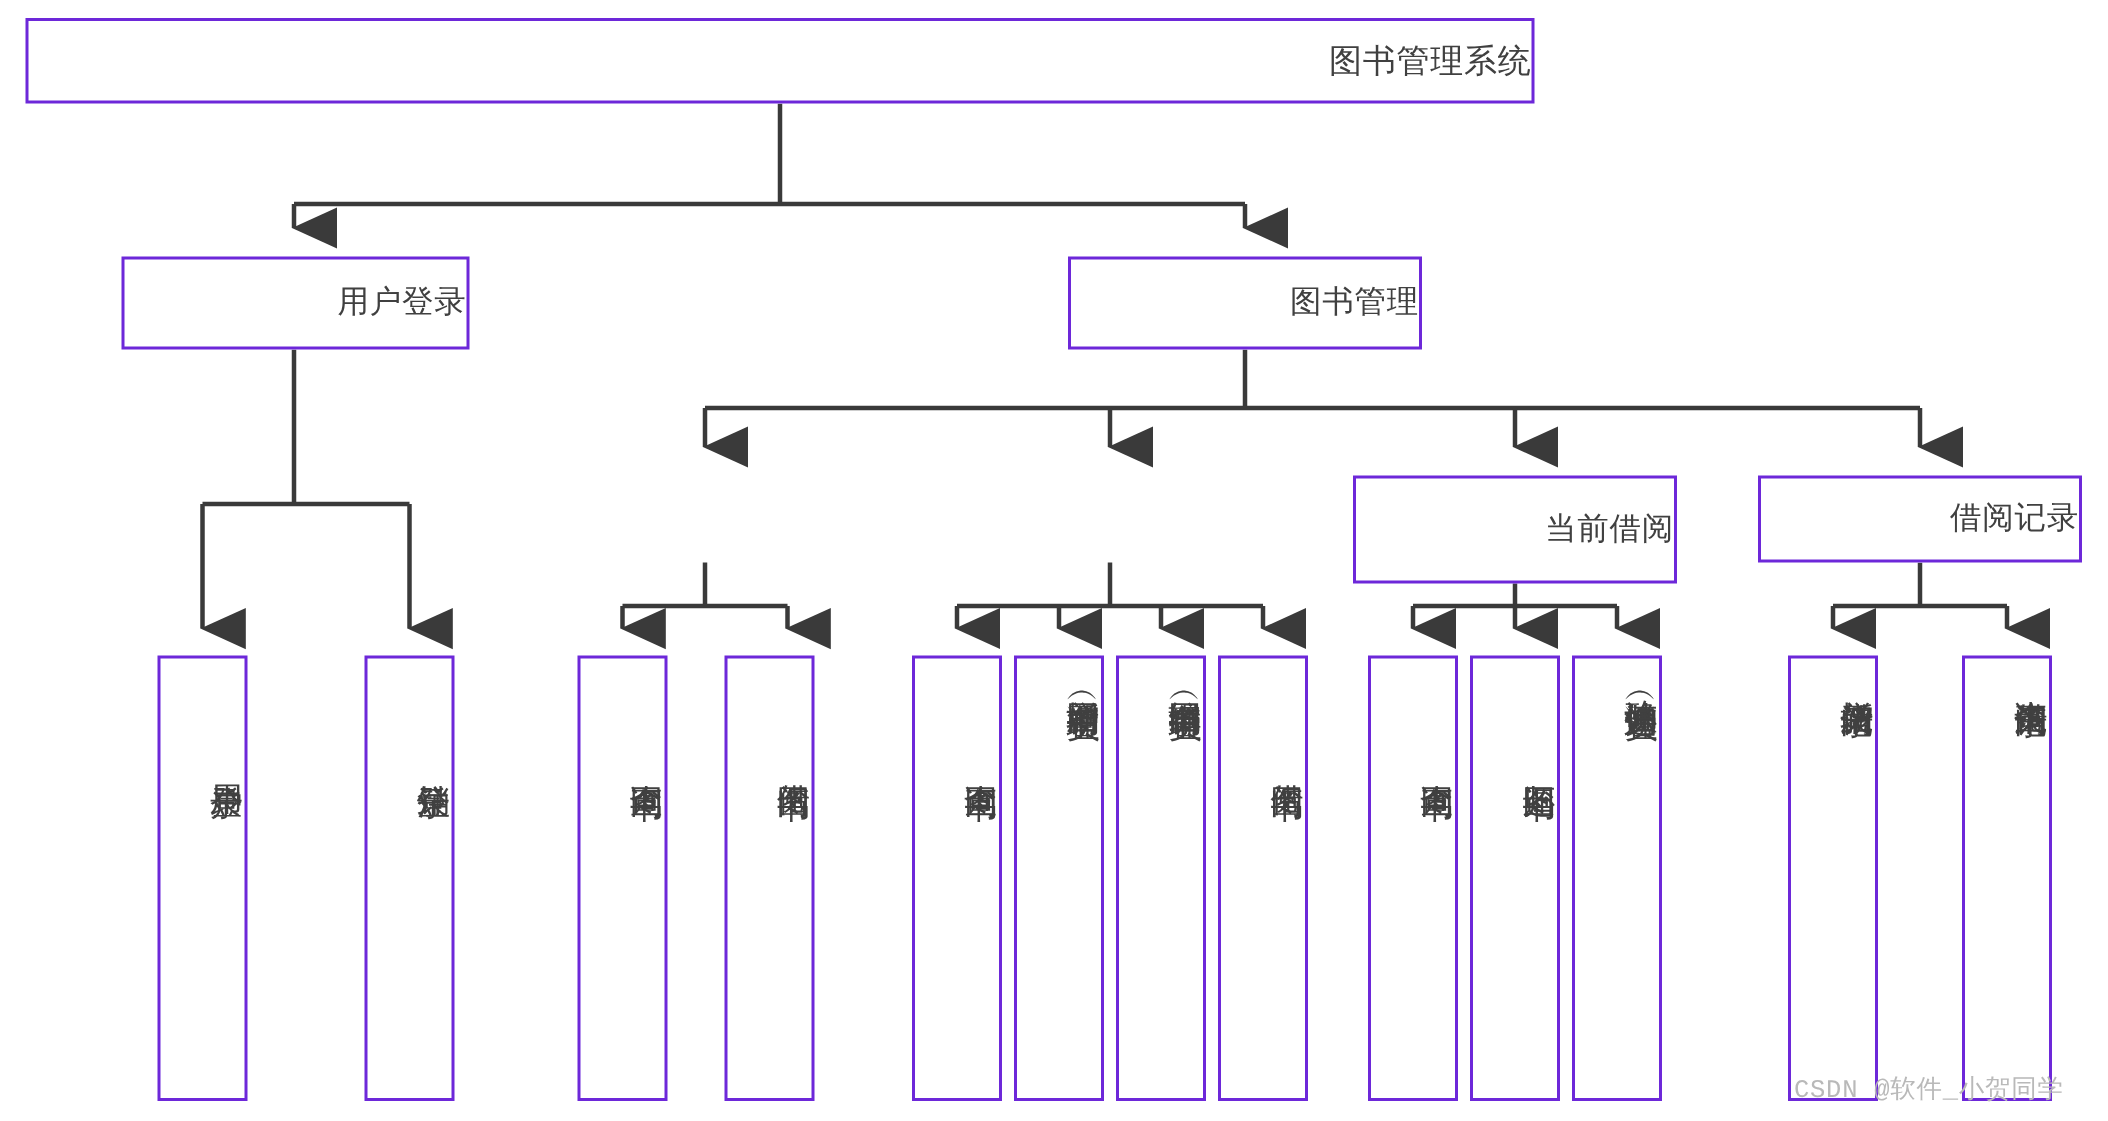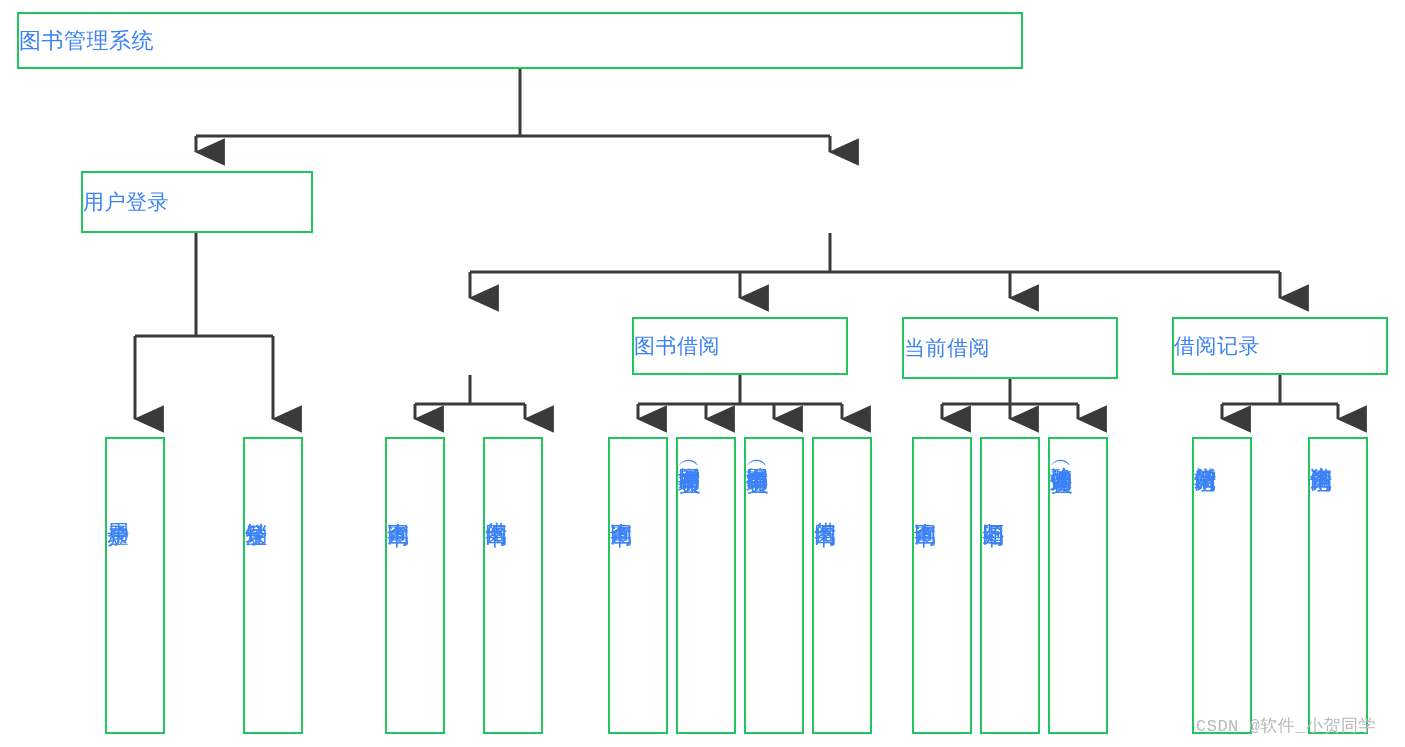--- a/index.html
+++ b/index.html
@@ -23,25 +23,25 @@
     left: 0;
     top: 0;
     width: 1405px;
     height: 747px;
     pointer-events: none;
   }
   .node {
     position: absolute;
     box-sizing: border-box;
     background: #ffffff;
-    border: 2px solid #22c55e;
+    border: 2px solid #6d28d9;
     display: flex;
     align-items: center;
-    justify-content: flex-start;
-    color: #3b82f6;
+    justify-content: flex-end;
+    color: #404040;
   }
   .node .label {
     display: block;
     text-align: center;
     line-height: 1.18;
     letter-spacing: 0.5px;
     white-space: nowrap;
   }
   .node.horizontal .label {
     font-size: 21px;
@@ -132,27 +132,27 @@
   </svg>
 
   <div class="node root horizontal" style="left:17px; top:12px; width:1006px; height:57px;">
     <span class="label">图书管理系统</span>
   </div>
 
   <div class="node horizontal" style="left:81px; top:171px; width:232px; height:62px;">
     <span class="label">用户登录</span>
   </div>
 
-
-
-  <div class="node horizontal" style="left:632px; top:317px; width:216px; height:58px;">
-    <span class="label">图书借阅</span>
-  </div>
-
-  <div class="node horizontal" style="left:902px; top:317px; width:216px; height:62px;">
+  <div class="node horizontal" style="left:712px; top:171px; width:236px; height:62px;">
+    <span class="label">图书管理</span>
+  </div>
+
+
+
+  <div class="node horizontal" style="left:902px; top:317px; width:216px; height:72px;">
     <span class="label">当前借阅</span>
   </div>
 
   <div class="node horizontal" style="left:1172px; top:317px; width:216px; height:58px;">
     <span class="label">借阅记录</span>
   </div>
 
   <div class="node vertical mid" style="left:105px; top:437px; width:60px; height:297px;">
     <span class="label">用户登录</span>
   </div>

